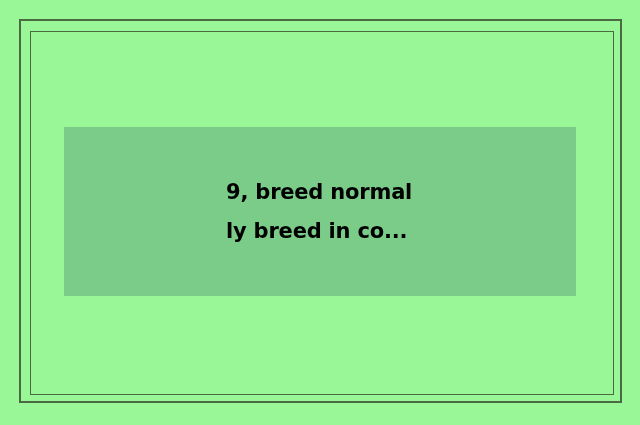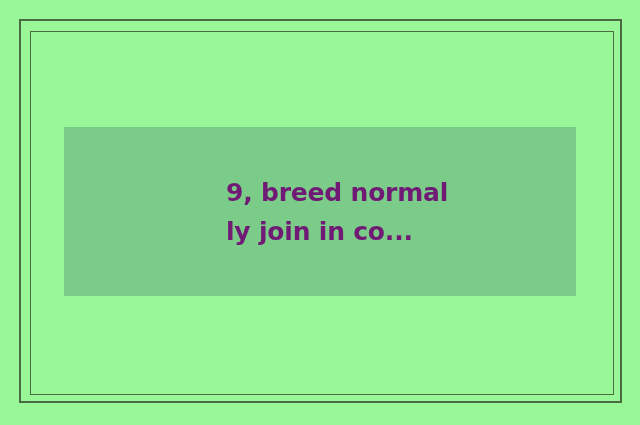--- a/index.html
+++ b/index.html
@@ -58,23 +58,23 @@
     display: flex;
     flex-direction: column;
     justify-content: center;
   }
 
   #caption-block {
     padding-left: 162px;
   }
 
   .caption-line {
-    color: #701a75;
+    color: #000000;
     font-family: "DejaVu Sans", "Liberation Sans", sans-serif;
-    font-size: 25px;
+    font-size: 21px;
     font-weight: bold;
     line-height: 39px;
     letter-spacing: -0.2px;
     white-space: pre;
     -webkit-font-smoothing: antialiased;
   }
 </style>
 </head>
 <body>
 
@@ -83,18 +83,18 @@
   <div class="frame" id="frame-outer"></div>
 
   <div class="frame" id="frame-inner"></div>
 
   <div id="content-panel">
 
     <div id="caption-block">
 
       <div class="caption-line">9, breed normal</div>
 
-      <div class="caption-line">ly join in co...</div>
+      <div class="caption-line">ly breed in co...</div>
 
     </div>
   </div>
 
 </div>
 
 </body></html>

